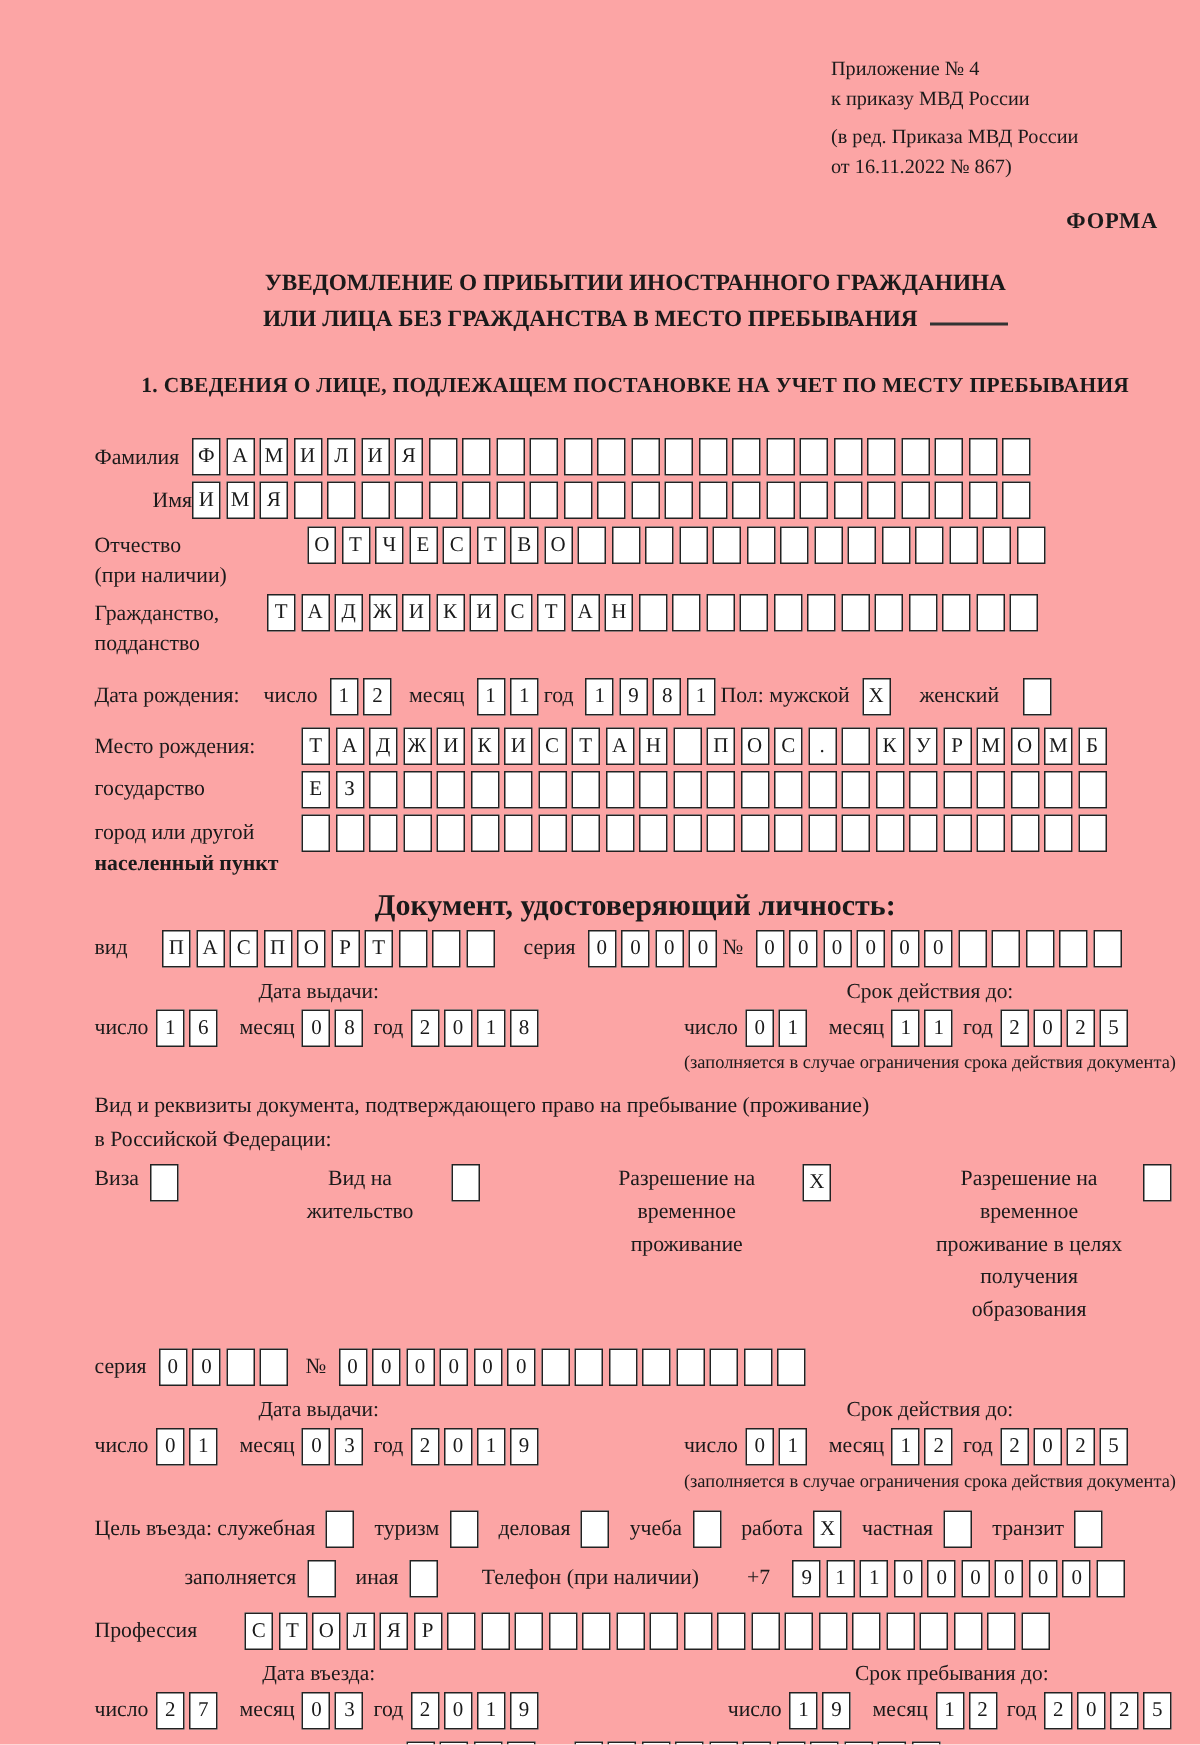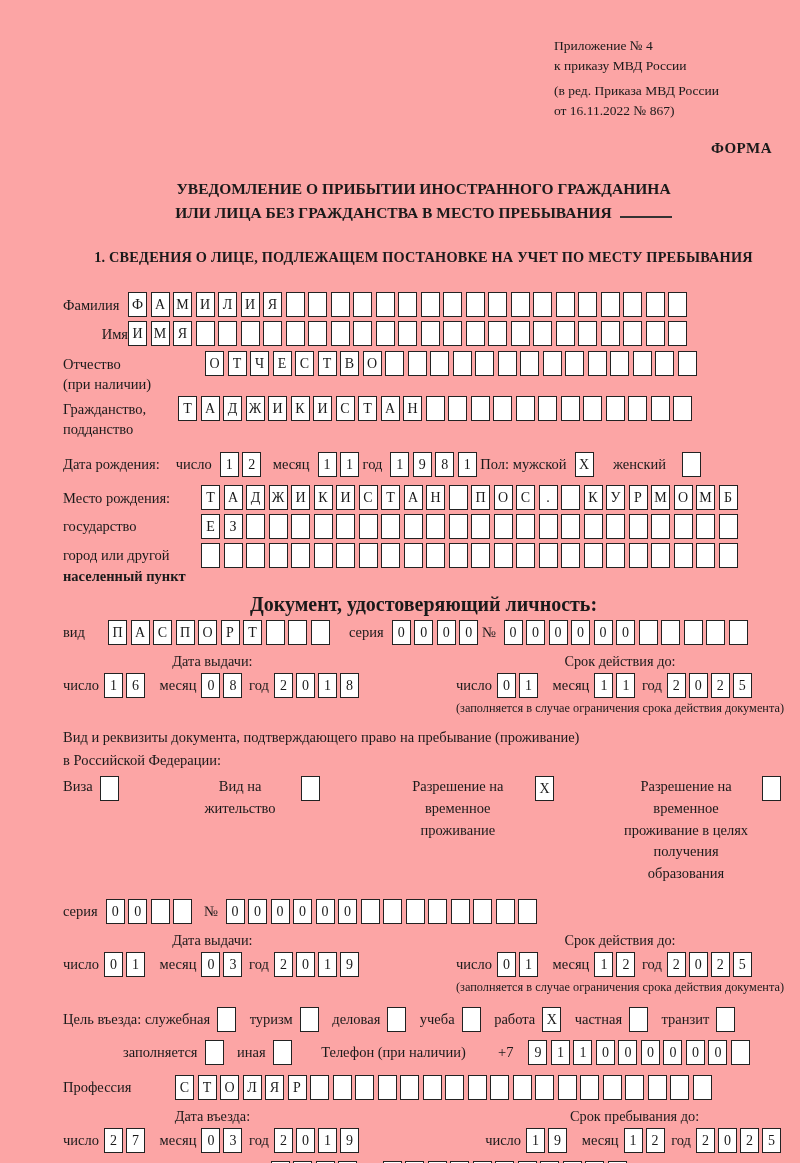--- a/index.html
+++ b/index.html
@@ -255,21 +255,21 @@
     <span class="cells"><span class="cell"></span></span>
     <span class="gap-m"></span>
     <span>Телефон (при наличии)</span>
     <span class="gap-m"></span>
       <span class="gap-m"></span>
     <span>+7</span>
       <span class="gap-s"></span>
     <span class="cells"><span class="cell">9</span><span class="cell">1</span><span class="cell">1</span><span class="cell">0</span><span class="cell">0</span><span class="cell">0</span><span class="cell">0</span><span class="cell">0</span><span class="cell">0</span><span class="cell"></span></span>
   </div>
 
-  <div class="row" style="margin-top:10px; align-items:center;gap:12px;">
+  <div class="row" style="margin-top:10px; align-items:center;">
     <span class="inline-lbl" style="width:100px;">Профессия</span>
     <span class="cells"><span class="cell">С</span><span class="cell">Т</span><span class="cell">О</span><span class="cell">Л</span><span class="cell">Я</span><span class="cell">Р</span><span class="cell"></span><span class="cell"></span><span class="cell"></span><span class="cell"></span><span class="cell"></span><span class="cell"></span><span class="cell"></span><span class="cell"></span><span class="cell"></span><span class="cell"></span><span class="cell"></span><span class="cell"></span><span class="cell"></span><span class="cell"></span><span class="cell"></span><span class="cell"></span><span class="cell"></span><span class="cell"></span></span>
   </div>
 
   <div class="dates">
     <div class="dgroup dg-left">
       <div class="dtitle">Дата въезда:</div>
       <div class="drow">
         <span class="inline-lbl">число</span><span class="cells"><span class="cell">2</span><span class="cell">7</span></span><span class="gap-s"></span>
         <span class="inline-lbl">месяц</span><span class="cells"><span class="cell">0</span><span class="cell">3</span></span>

